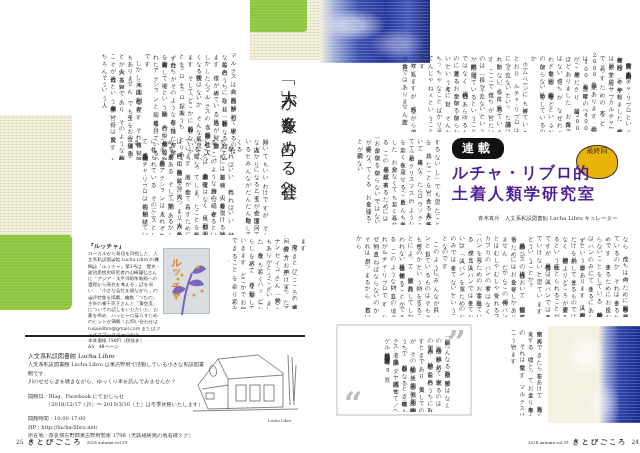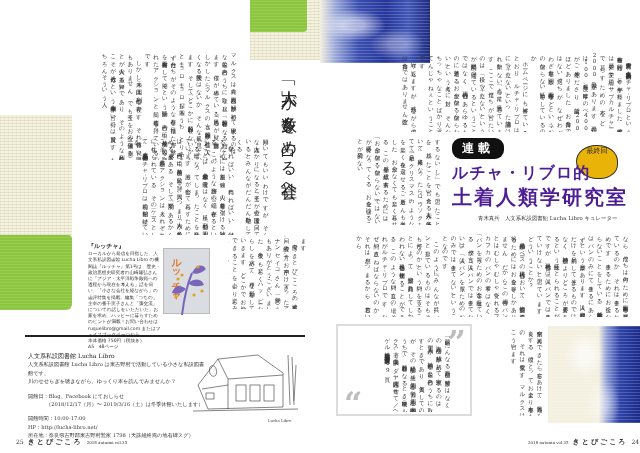--- a/index.html
+++ b/index.html
@@ -152,21 +152,21 @@
   <p>繰り返しますが、残念ながら僕らは金持ちではありません（貯金</p>
 </div>
 
 <div class="abs" style="left:452px;top:137px;">
   <span class="rensai">連載</span>
 </div>
 <div class="abs bubble" style="left:576px;top:145px;width:42px;height:34px;">
   <span>最終回</span>
 </div>
 <div class="abs series-title" style="left:452px;top:163px;font-size:16px;">ルチャ・リブロ的</div>
-<div class="abs series-title" style="left:452px;top:184px;font-size:20px;letter-spacing:2px;">土着人類学研究室</div>
+<div class="abs series-title" style="left:452px;top:184px;font-size:16px;letter-spacing:2px;">土着人類学研究室</div>
 <div class="abs byline" style="left:478px;top:215px;">青木真兵　人文系私設図書館 Lucha Libro キュレーター</div>
 
 <div class="abs vt" style="left:332px;top:135px;width:110px;height:90px;">
   <p class="noind">するないし」、でも思ったことを、感じたことを言い合える友人が各所にいて、将来になったらロウソクを立てて「一足早いクリスマス」のような祝祭を楽しく夜を過ごせるご近所さんも出来ました。お金がなくても楽しく暮らせる。この感覚を醸成し共有するためには、「お金が儲かる・儲からない」ではない価値基準が必要になってくる。お金を儲けることが目的でない</p>
 </div>
 
 <div class="abs vt" style="left:334px;top:232px;width:296px;height:85px;">
   <p class="noind">なら、僕たちは何のために図書館を運営しているのか。それは生きるためです。生きるためにお金にならないことをしている。新約聖書に「人はパンのみにて生きるにあらず」という言葉があります。人は物質的な満足だけを目的として生きるものではなく、精神的なよりどころが必要であるという意味にとられることが一般的ですが、現代社会では「人はパンでは生きていけない」と思っています。どういうことか？</p>
   <p>商品経済がベースの現代社会において、物質的な満足を得るためにはお金を稼ぐしかありません。だからこの場合のパンとはむしゃむしゃ食べれるフカフカのパンの事ではなく、「パンを買うためのお金」を意味している。僕が言う「人はパンでは生きてない」は、「人はパンを買うためのお金のみでは生きてない」ということなのです。</p>
   <p>このように「みんなが共にパンと扱しているものはそもそも何なのか」という問いを立てることによって、物質が「商品」としてしか扱われない現代社会を相対化することができる。このような問い直しの場、それがルチャ・リブロです。なぜ問い直さねばならないのか。それは息がつまるから、息苦しいから。</p>

